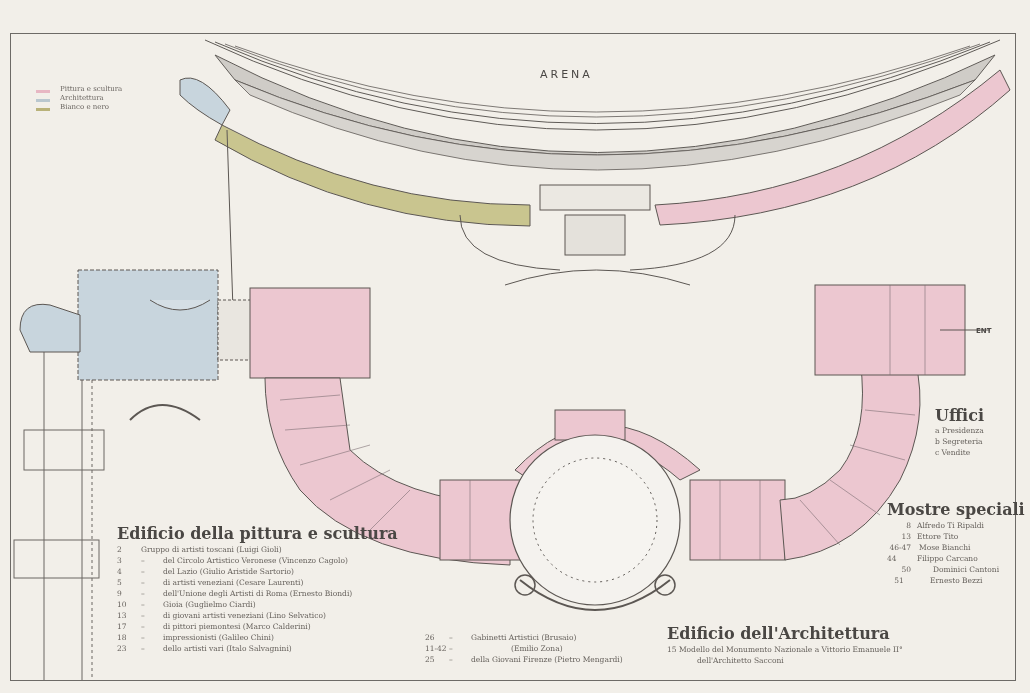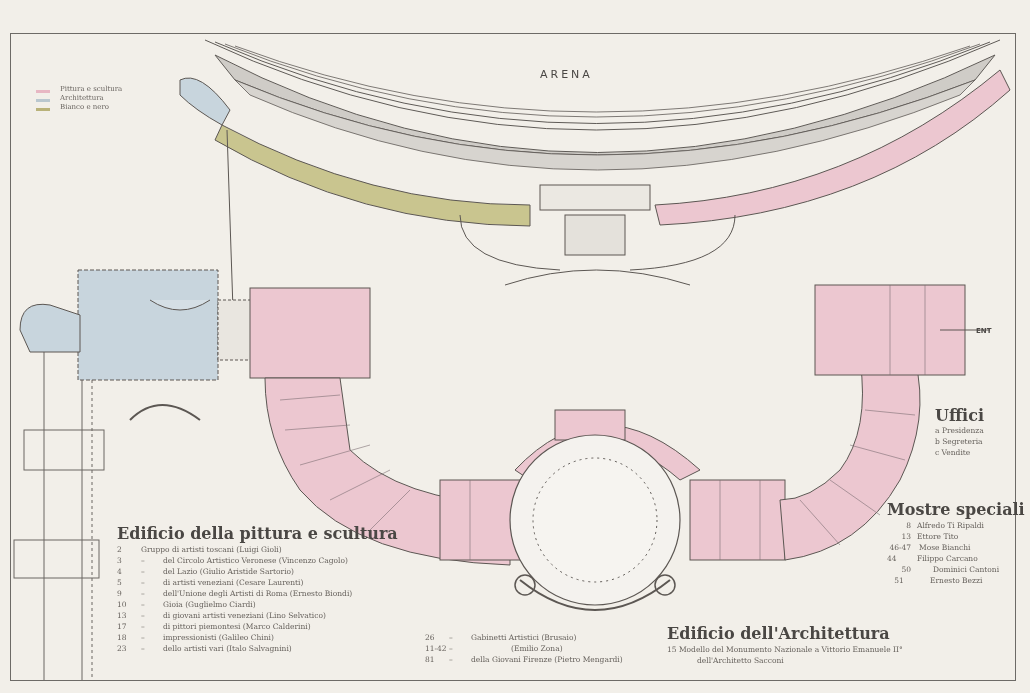--- a/index.html
+++ b/index.html
@@ -179,21 +179,21 @@
         <span class="n">26</span>
         <span class="d">–</span>
         <span>Gabinetti Artistici (Brusaio)</span>
       </div>
     <div class="r">
         <span class="n">11-42</span>
         <span class="d">–</span>
         <span style="margin-left:40px">(Emilio Zona)</span>
       </div>
     <div class="r">
-        <span class="n">81</span>
+        <span class="n">25</span>
         <span class="d">–</span>
         <span>della Giovani Firenze (Pietro Mengardi)</span>
       </div>
   </div>
 
   <div class="label" style="left:667px;top:628px;">
     <div class="title-b">Edificio dell'Architettura</div>
     <div class="small" style="margin-top:4px;">15 Modello del Monumento Nazionale a Vittorio Emanuele II°</div>
     <div class="small" style="margin-left:30px;">dell'Architetto Sacconi</div>
   </div>

